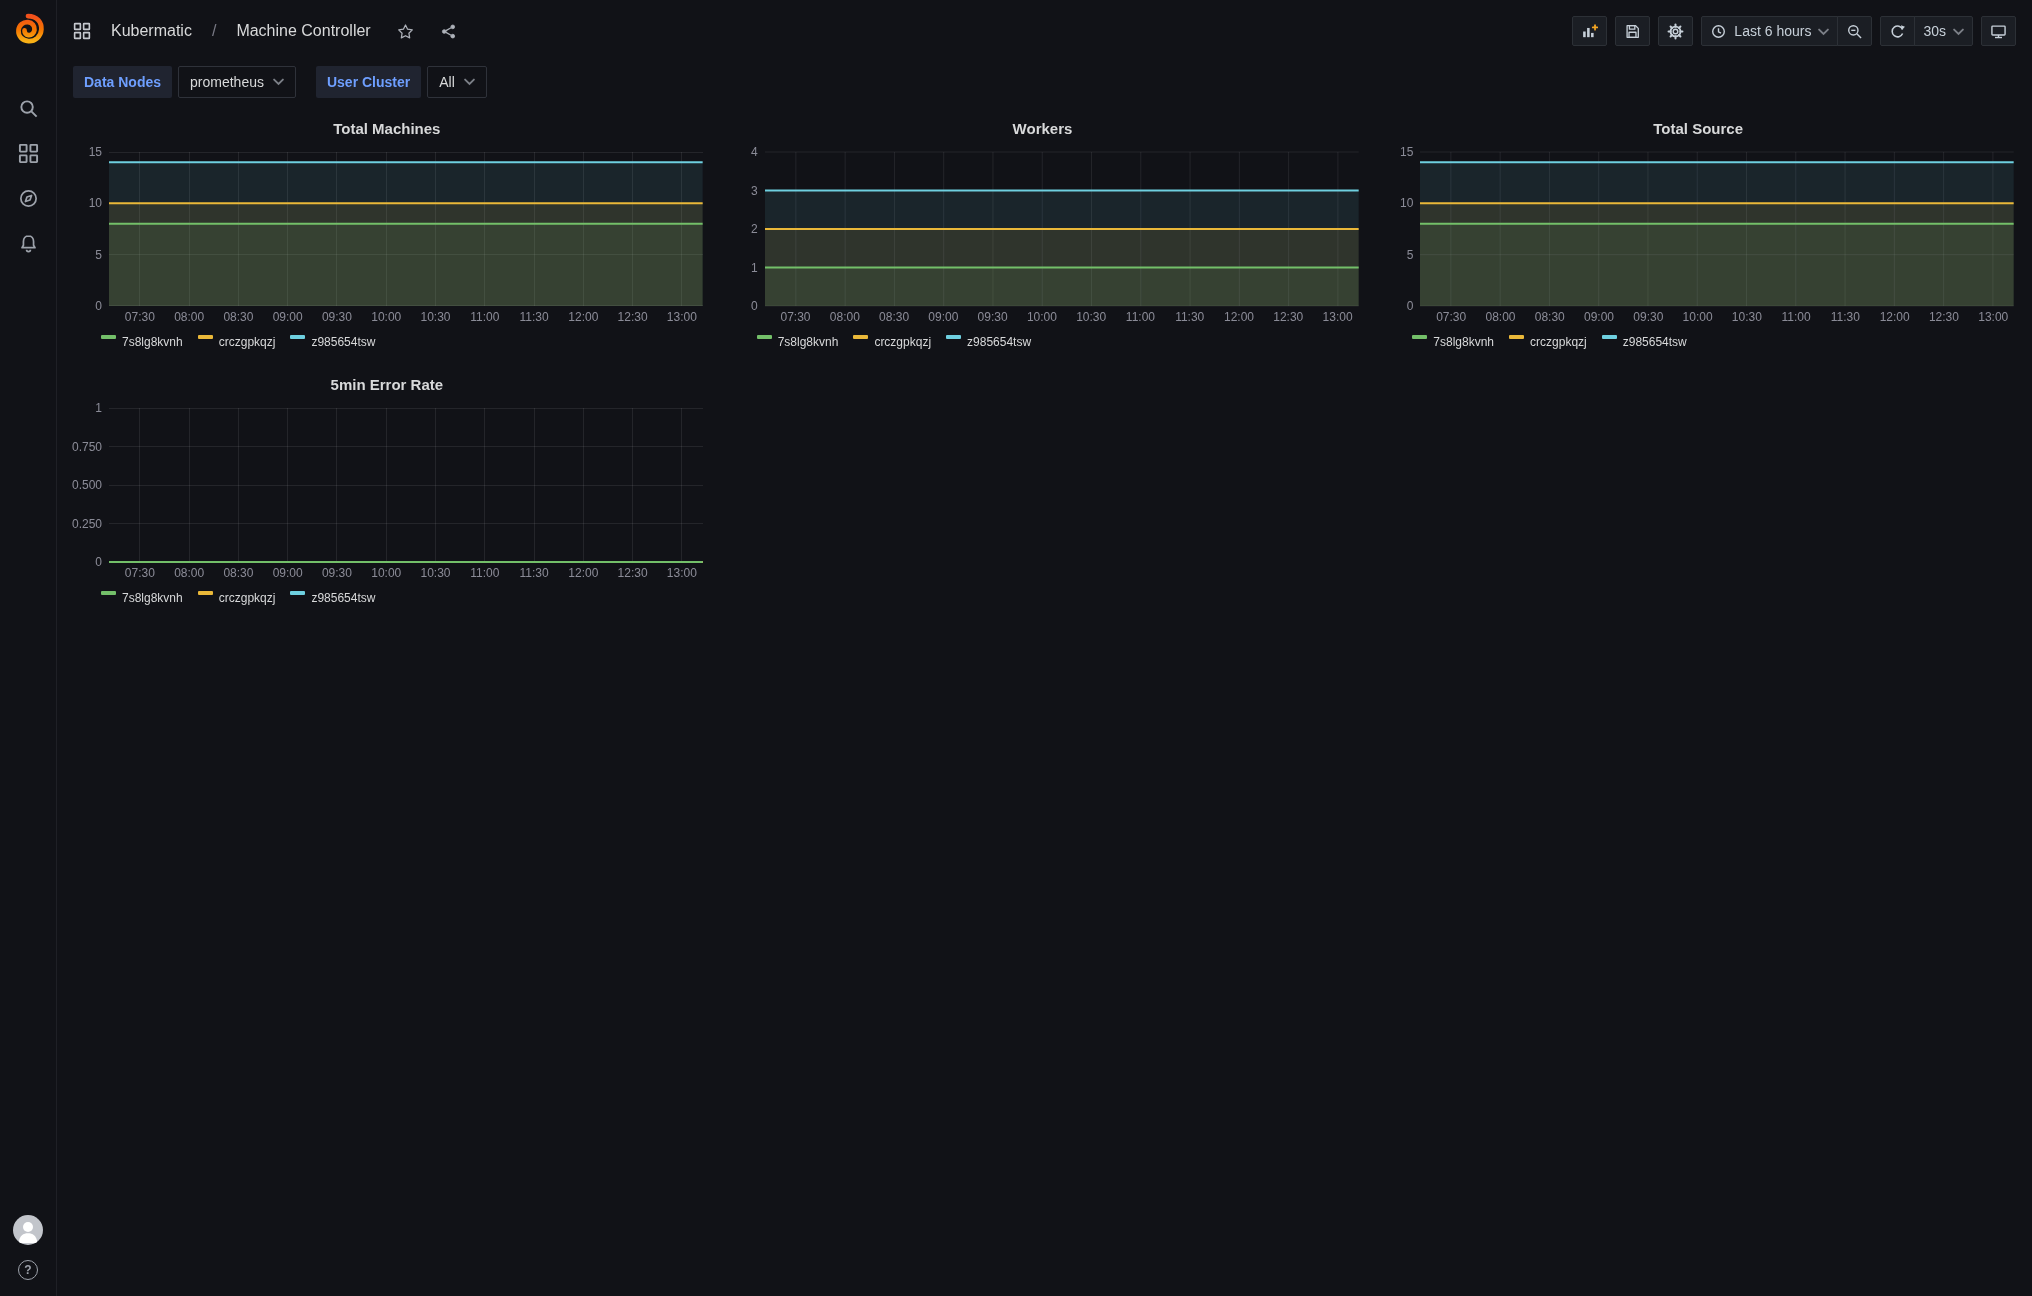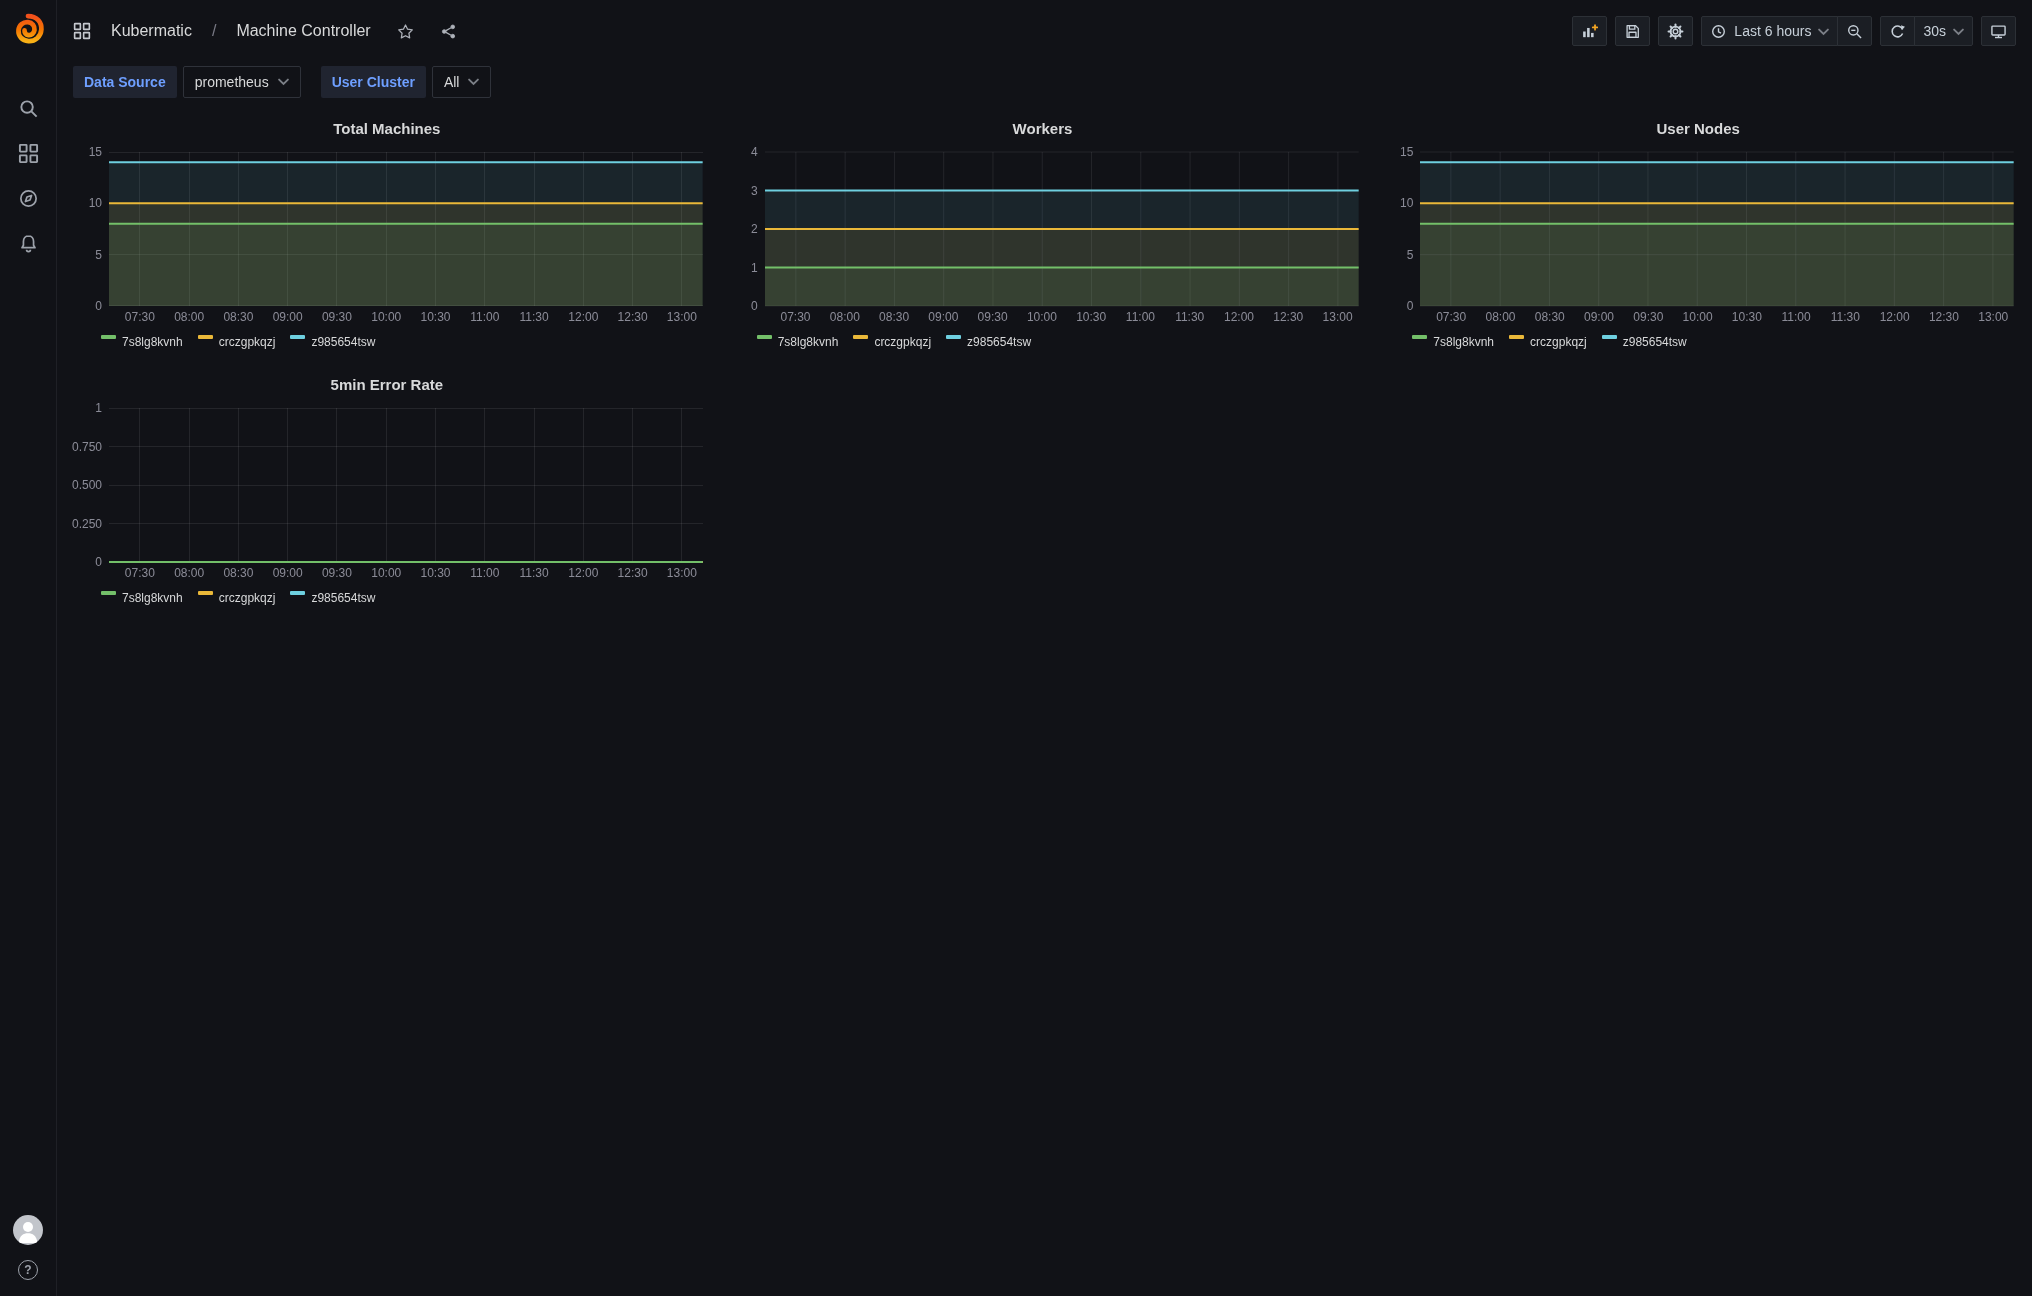--- a/index.html
+++ b/index.html
@@ -282,21 +282,21 @@
           <rect x="2.5" y="4" width="17" height="11.5" rx="1"></rect>
           <line x1="11" y1="15.5" x2="11" y2="18.8"></line>
           <line x1="6.5" y1="18.8" x2="15.5" y2="18.8"></line>
         </svg>
       </button>
     </div>
   </header>
 
   <div class="submenu" id="variables-row">
       <div class="var-group">
-        <div class="var-label">Data Source</div>
+        <div class="var-label">Data Nodes</div>
         <div class="var-select">
           <span>prometheus</span>
           <span style="display: flex;">
             <svg viewBox="0 0 10 7" fill="none" stroke="currentColor" stroke-width="1.7" stroke-linecap="round" style="width: 11px; height: 8px; color: rgb(123, 127, 135);">
               <path d="M1 1.3 L5 5.3 L9 1.3"></path>
             </svg>
           </span>
         </div>
       </div>
       <div class="var-group">
@@ -439,21 +439,21 @@
             <span class="legend-dash" style="background: rgb(234, 184, 57);"></span>
             <span>crczgpkqzj</span>
           </span>
           <span class="legend-item">
             <span class="legend-dash" style="background: rgb(110, 208, 224);"></span>
             <span>z985654tsw</span>
           </span>
         </div>
       </section>
       <section class="panel">
-        <div class="panel-title">User Nodes</div>
+        <div class="panel-title">Total Source</div>
         <div class="plot-row">
           <div class="y-axis">
             <span class="y-tick" style="bottom: 0%;">0</span>
             <span class="y-tick" style="bottom: 33.3333%;">5</span>
             <span class="y-tick" style="bottom: 66.6667%;">10</span>
             <span class="y-tick" style="bottom: 100%;">15</span>
           </div>
           <div class="plot">
             <svg viewBox="0 0 100 100" preserveAspectRatio="none">
               <line x1="0" x2="100" y1="100" y2="100" stroke="rgba(204,204,220,0.10)" stroke-width="1" vector-effect="non-scaling-stroke" shape-rendering="crispEdges"></line>

